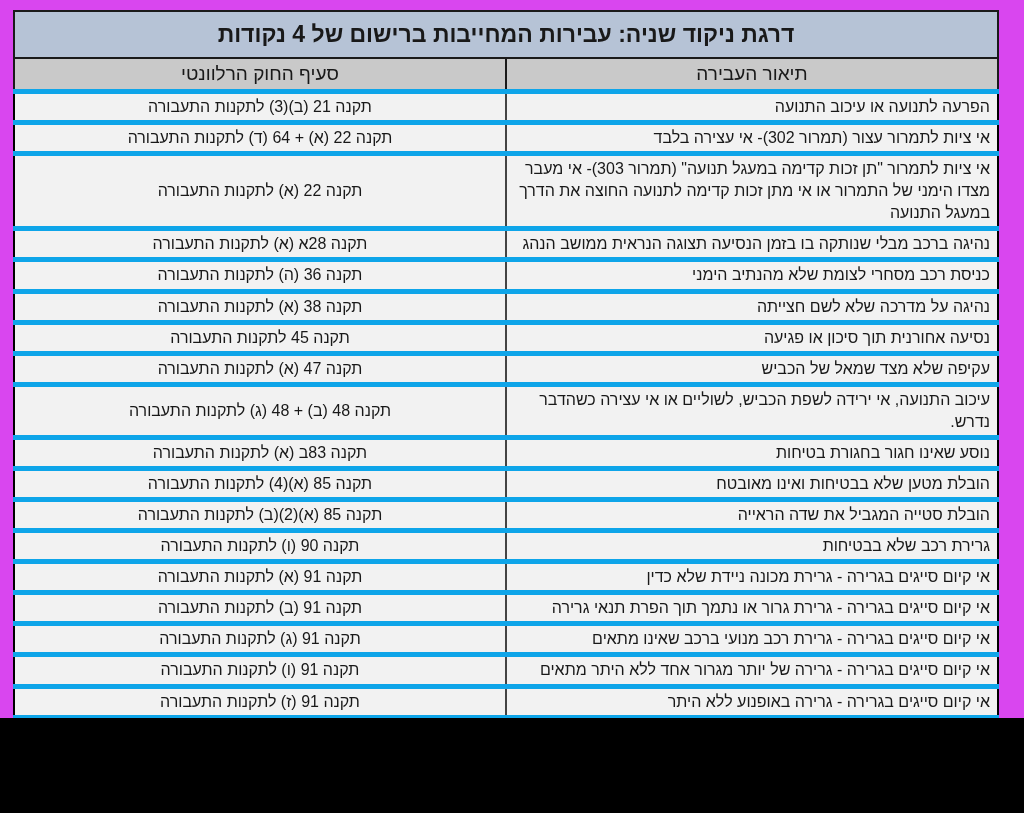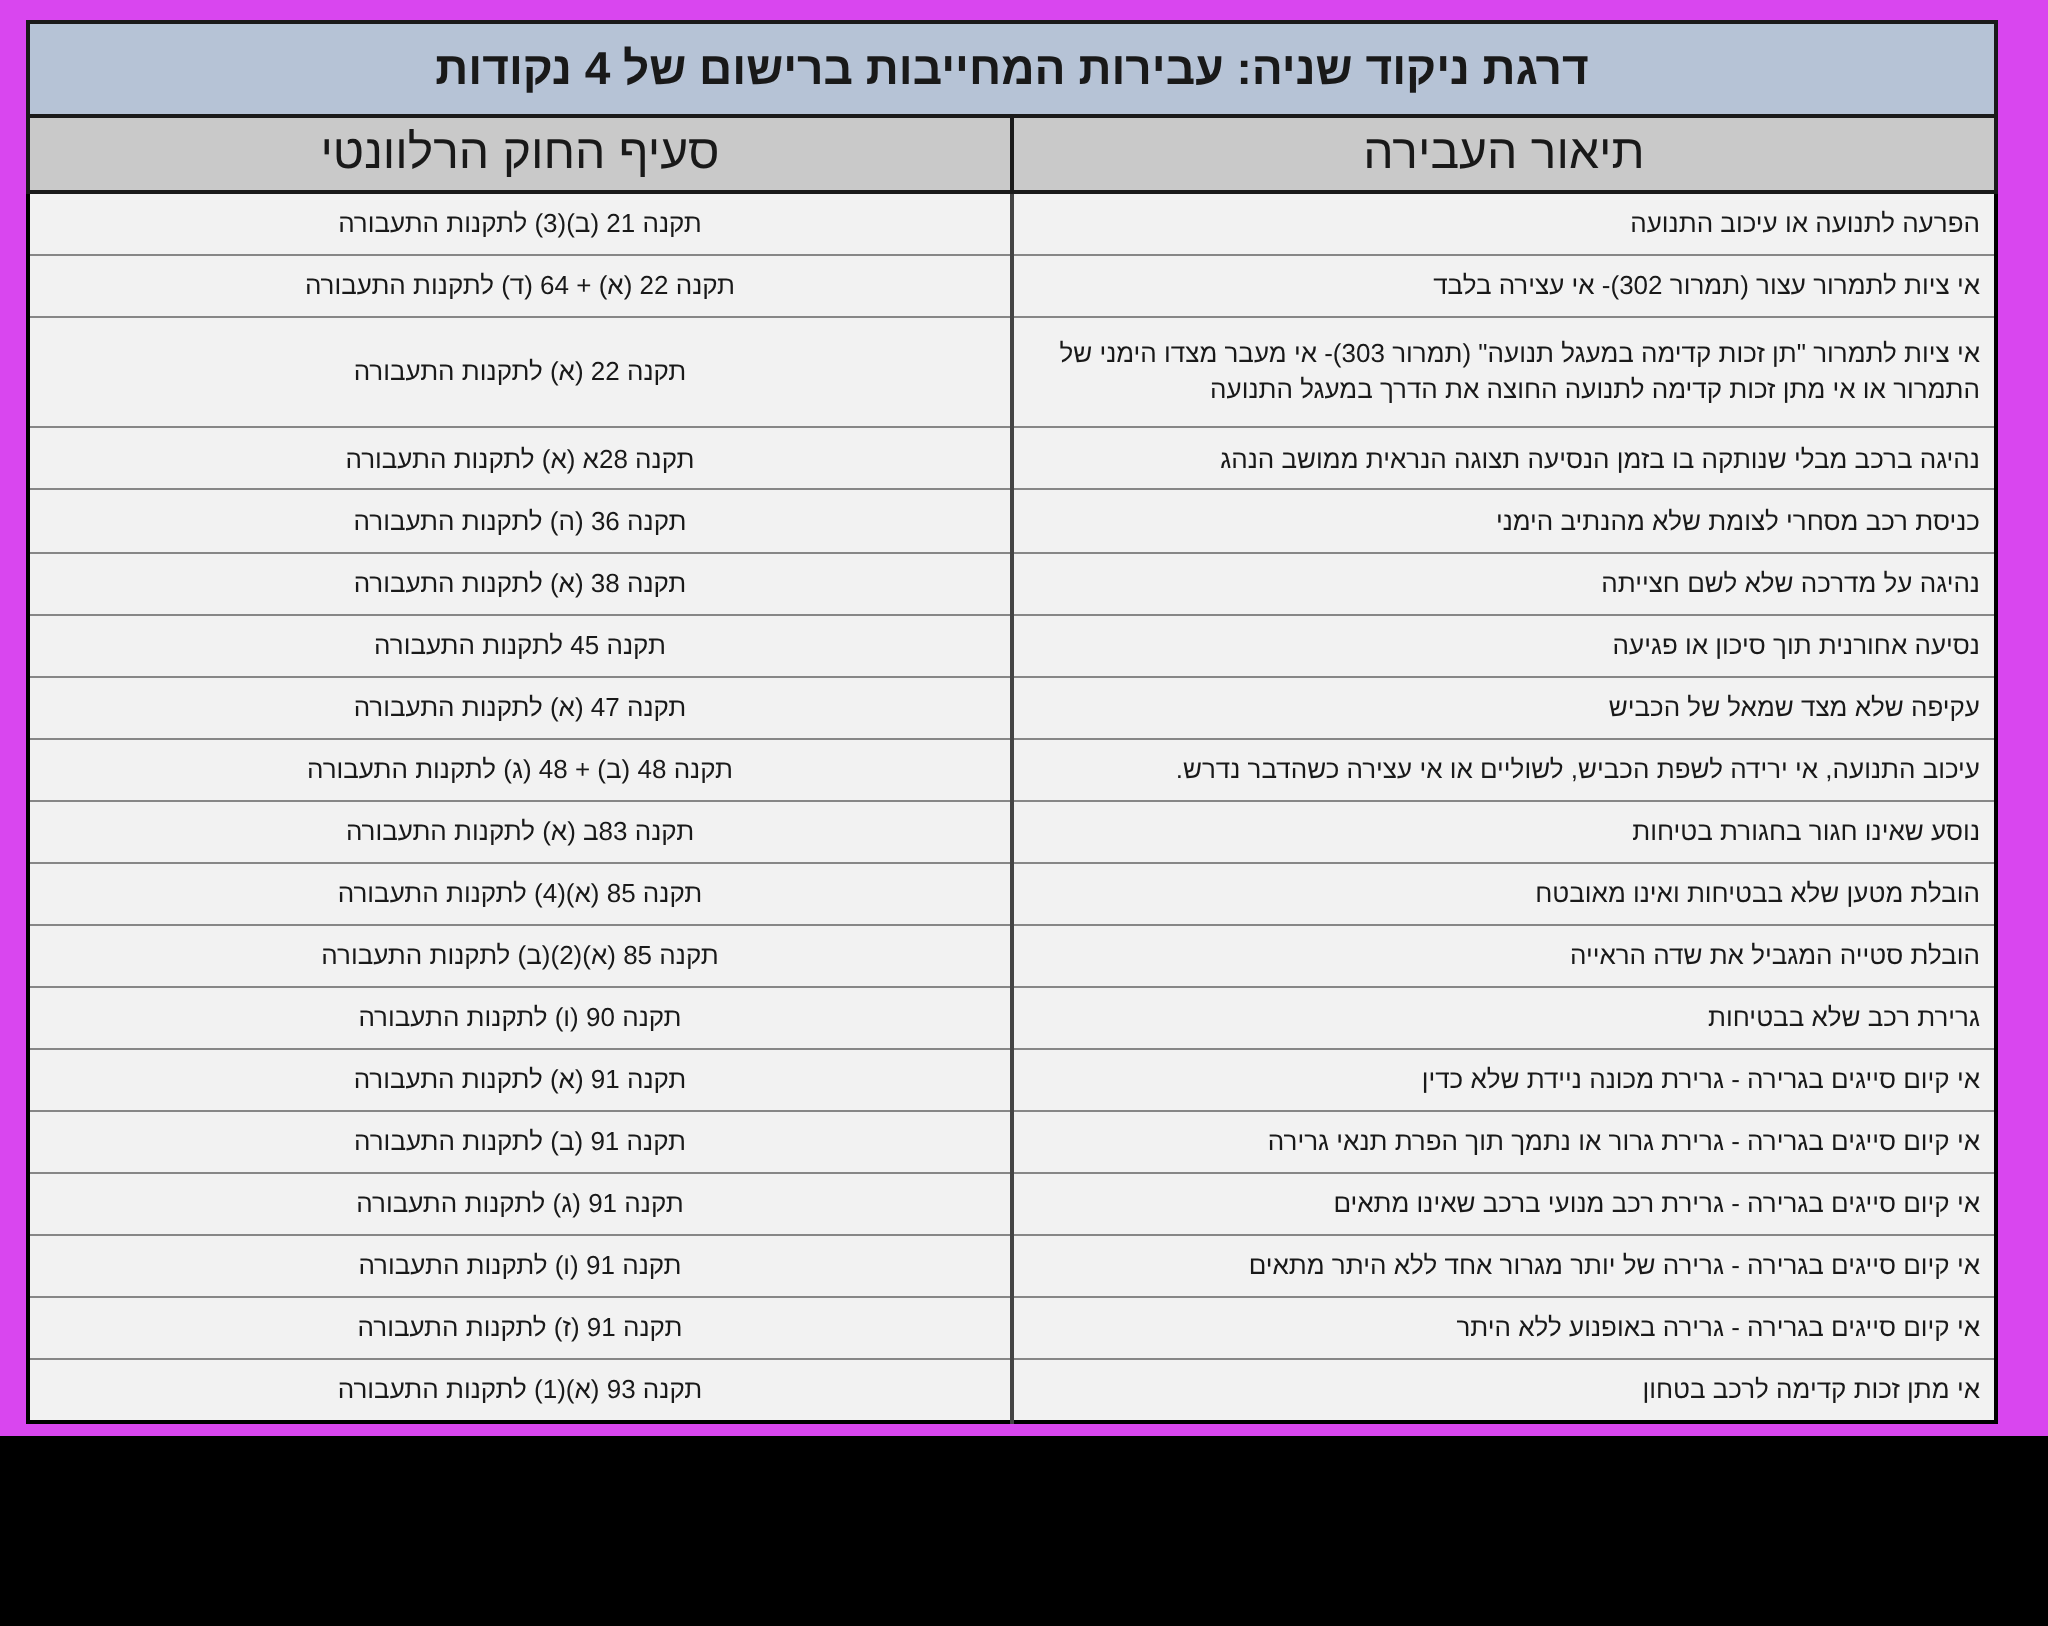--- a/index.html
+++ b/index.html
@@ -28,36 +28,36 @@
     background: #b6c3d6;
     font-size: 23px;
     font-weight: bold;
     text-align: center;
     vertical-align: middle;
     padding: 9px 6px;
     border: 2px solid #1a1a1a;
   }
   tr.cols-row th {
     background: #c9c9c9;
-    font-size: 24px;
+    font-size: 19px;
     font-weight: normal;
     text-align: center;
     vertical-align: middle;
     padding: 4px 6px;
     border: 2px solid #1a1a1a;
   }
   th.col-desc { width: 58%; }
   th.col-law  { width: 42%; }
   td {
     background: #f2f2f2;
-    font-size: 13px;
+    font-size: 16px;
     line-height: 1.38;
     vertical-align: middle;
     padding: 2px 7px;
-    border-top: 1px solid #0ea5e9;
+    border-top: 5px solid #0ea5e9;
     border-bottom: 1px solid #878787;
   }
   td.desc {
     text-align: right;
     border-left: 2px solid #444444;   
     border-right: 2px solid #000000;  
   }
   td.law {
     text-align: center;
     border-left: 2px solid #000000;   

